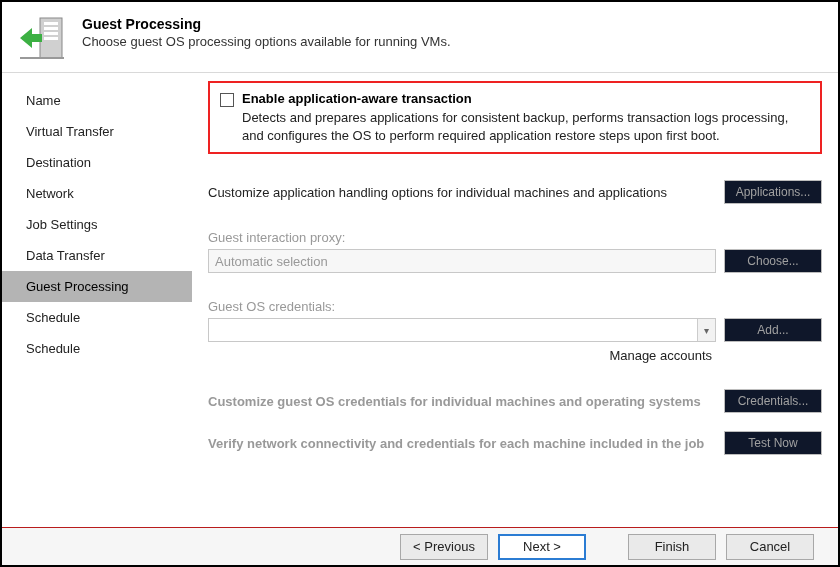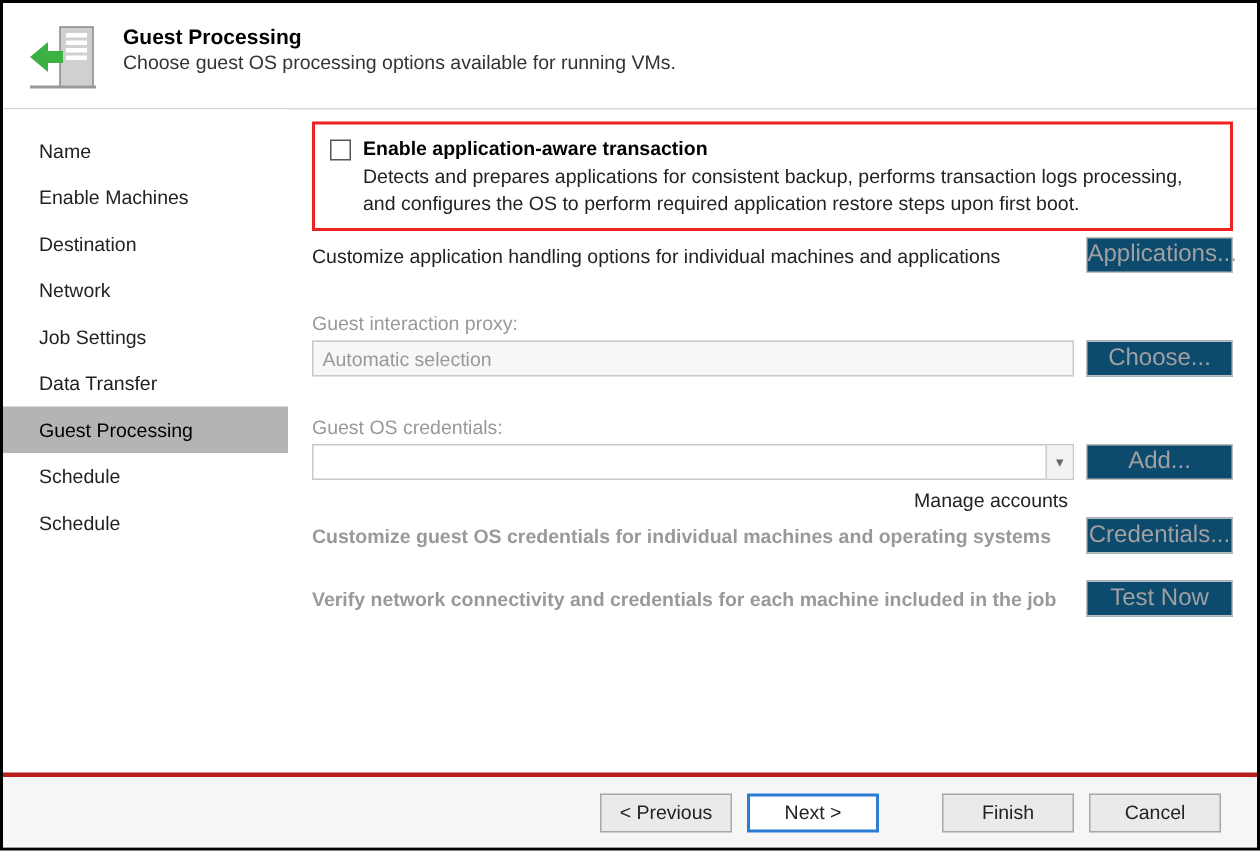--- a/index.html
+++ b/index.html
@@ -18,37 +18,37 @@
     .sidebar-item.current { background: #b4b4b4; color: #000; }
     
     .main { flex: 1; padding: 0 16px 8px 16px; position: relative; }
     
     .highlight-box { border: 2px solid #e22; padding: 8px 10px; margin-top: 8px; }
     .check-row { display: flex; align-items: flex-start; gap: 8px; }
     .check-box { width: 14px; height: 14px; border: 1px solid #555; flex-shrink: 0; margin-top: 2px; background: #fff; }
     .check-label { font-weight: bold; font-size: 13px; color: #000; }
     .check-desc { font-size: 13px; color: #222; margin-left: 22px; margin-top: 2px; line-height: 1.35; }
     
-    .section-row { display: flex; align-items: center; gap: 8px; margin-top: 4px; }
+    .section-row { display: flex; align-items: center; gap: 8px; margin-top: 26px; }
     .section-text { font-size: 13px; color: #222; flex: 1; }
     .section-text.disabled { color: #999; font-weight: bold; }
     
     .label-disabled { font-size: 13px; color: #999; margin-top: 26px; }
     
     .input-row { display: flex; gap: 8px; margin-top: 4px; align-items: center; }
     .input-field { flex: 1; height: 24px; border: 1px solid #c8c8c8; background: #f7f7f7; font-size: 13px; padding: 0 6px; color: #999; }
     .combo-field { flex: 1; height: 24px; border: 1px solid #c8c8c8; background: #fff; display: flex; align-items: center; }
     .combo-field .combo-val { flex: 1; font-size: 13px; padding: 0 6px; color: #333; }
     .combo-arrow { width: 18px; height: 22px; border-left: 1px solid #ccc; background: #f2f2f2; display: flex; align-items: center; justify-content: center; font-size: 10px; color: #666; }
     
-    .side-btn { width: 98px; height: 24px; border: 1px solid #bdbdbd; background: #0c4a6e; font-size: 16px; color: #a0a0a0; cursor: default; text-align: center; }
+    .side-btn { width: 98px; height: 24px; border: 1px solid #bdbdbd; background: #0f172a; font-size: 12px; color: #a0a0a0; cursor: default; text-align: center; }
     
     .manage-link { text-align: right; font-size: 13px; color: #222; margin-top: 6px; padding-right: 110px; }
     
-    .footer { position: absolute; bottom: 0; left: 0; right: 0; height: 50px; border-top: 3px solid #b91c1c; display: flex; align-items: center; justify-content: flex-end; gap: 10px; padding: 0 24px; background: #f6f6f6; }
+    .footer { position: absolute; bottom: 0; left: 0; right: 0; height: 38px; border-top: 1px solid #b91c1c; display: flex; align-items: center; justify-content: flex-end; gap: 10px; padding: 0 24px; background: #f6f6f6; }
     .footer-btn { width: 88px; height: 26px; border: 1px solid #a8a8a8; background: #eaeaea; font-size: 13px; color: #222; cursor: pointer; }
     .footer-btn.primary { border: 2px solid #2b7cd3; background: #fff; }
     .footer-gap { width: 22px; }
   </style>
 </head>
 <body>
 
 <div class="header">
   <div class="header-icon">
     <svg width="48" height="48" viewBox="0 0 48 48">
@@ -64,21 +64,21 @@
   <div class="header-text">
     <div class="header-title">Guest Processing</div>
     <div class="header-subtitle">Choose guest OS processing options available for running VMs.</div>
   </div>
 </div>
 
 <div class="body-area">
 
   <div class="sidebar">
     <div class="sidebar-item">Name</div>
-    <div class="sidebar-item">Enable Machines</div>
+    <div class="sidebar-item">Virtual Transfer</div>
     <div class="sidebar-item">Destination</div>
     <div class="sidebar-item">Network</div>
     <div class="sidebar-item">Job Settings</div>
     <div class="sidebar-item">Data Transfer</div>
     <div class="sidebar-item current">Guest Processing</div>
     <div class="sidebar-item">Schedule</div>
     <div class="sidebar-item">Schedule</div>
   </div>
 
   <div class="main">

